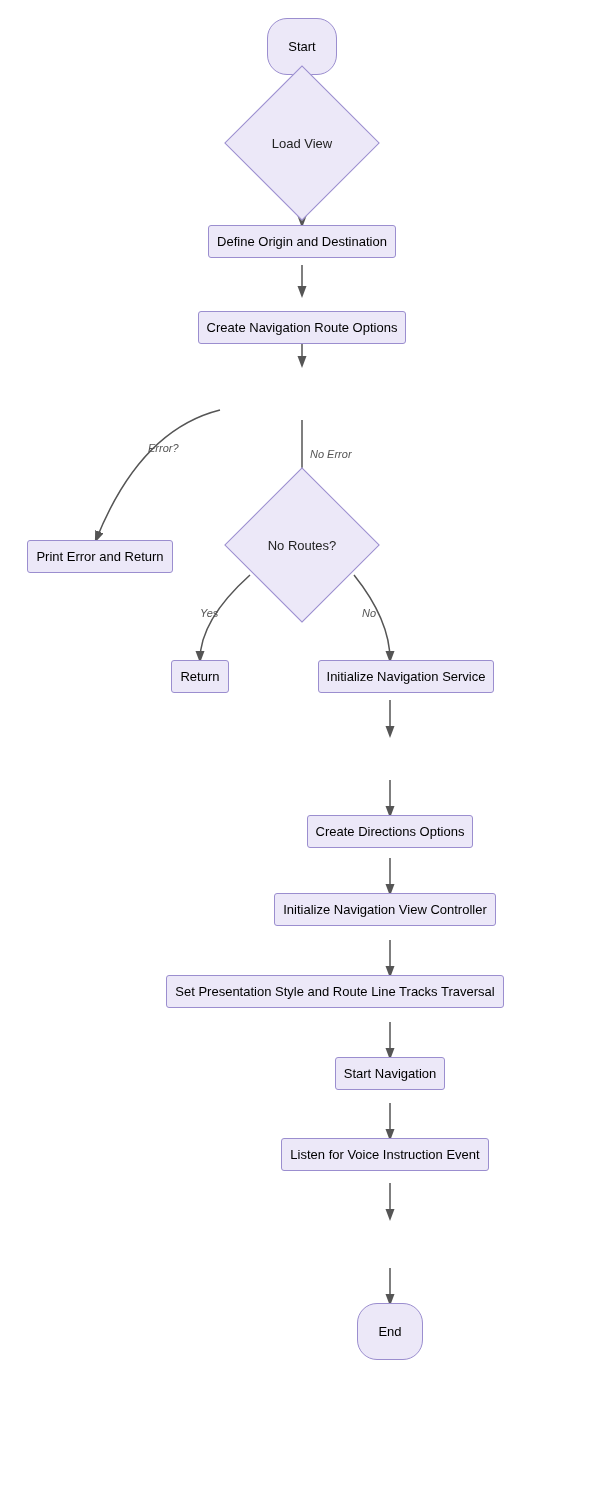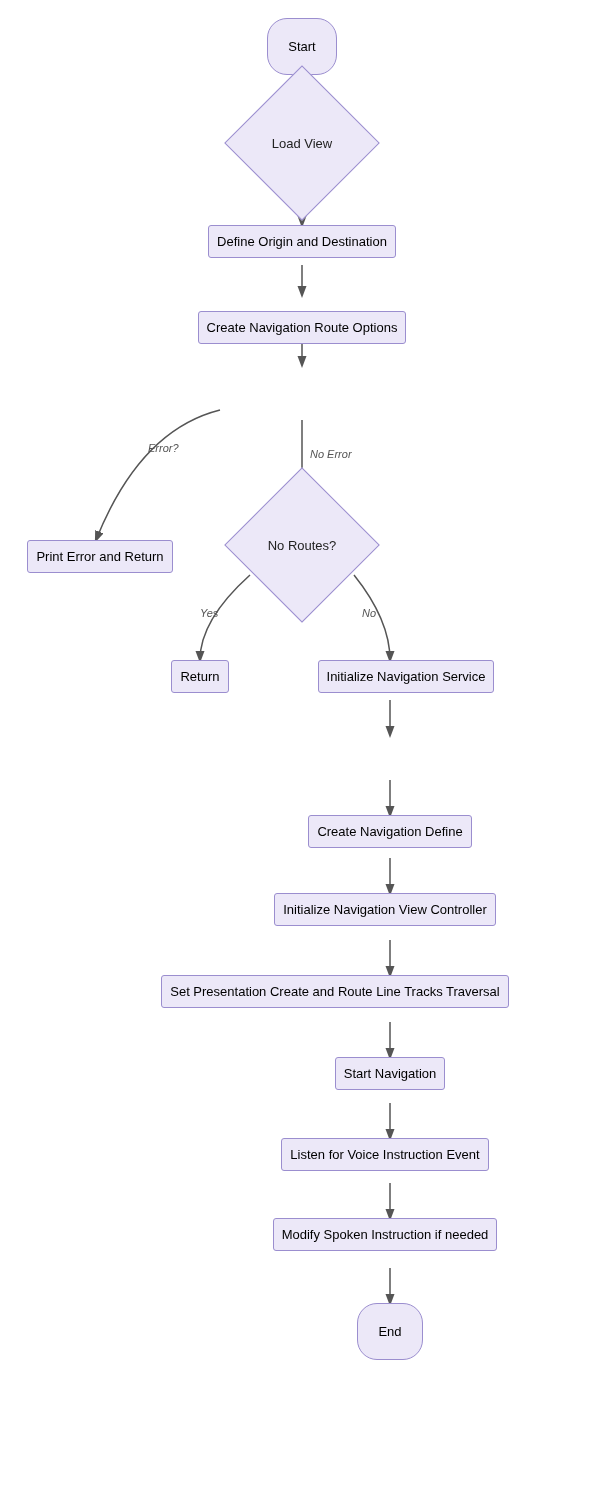--- a/index.html
+++ b/index.html
@@ -150,40 +150,37 @@
   <div class="fc-node" style="left:155px; top:660px; width:90px;">
     <div class="rect">Return</div>
   </div>
 
   <div class="fc-node" style="left:276px; top:660px; width:260px;">
     <div class="rect">Initialize Navigation Service</div>
   </div>
 
 
   <div class="fc-node" style="left:220px; top:815px; width:340px;">
-    <div class="rect">Create Navigation Define</div>
+    <div class="rect">Create Directions Options</div>
   </div>
 
   <div class="fc-node" style="left:190px; top:893px; width:390px;">
     <div class="rect">Initialize Navigation View Controller</div>
   </div>
 
   <div class="fc-node" style="left:80px; top:975px; width:510px;">
-    <div class="rect">Set Presentation Create and Route Line Tracks Traversal</div>
+    <div class="rect">Set Presentation Style and Route Line Tracks Traversal</div>
   </div>
 
   <div class="fc-node" style="left:190px; top:1138px; width:390px;">
     <div class="rect">Listen for Voice Instruction Event</div>
   </div>
 
   <div class="fc-node" style="left:295px; top:1057px; width:190px;">
     <div class="rect">Start Navigation</div>
   </div>
 
-  <div class="fc-node" style="left:185px; top:1218px; width:400px;">
-    <div class="rect">Modify Spoken Instruction if needed</div>
-  </div>
 
   <div class="fc-node" style="left:355px; top:1303px; width:70px;">
     <div class="terminal">End</div>
   </div>
 
 </div>
 
 </body></html>

